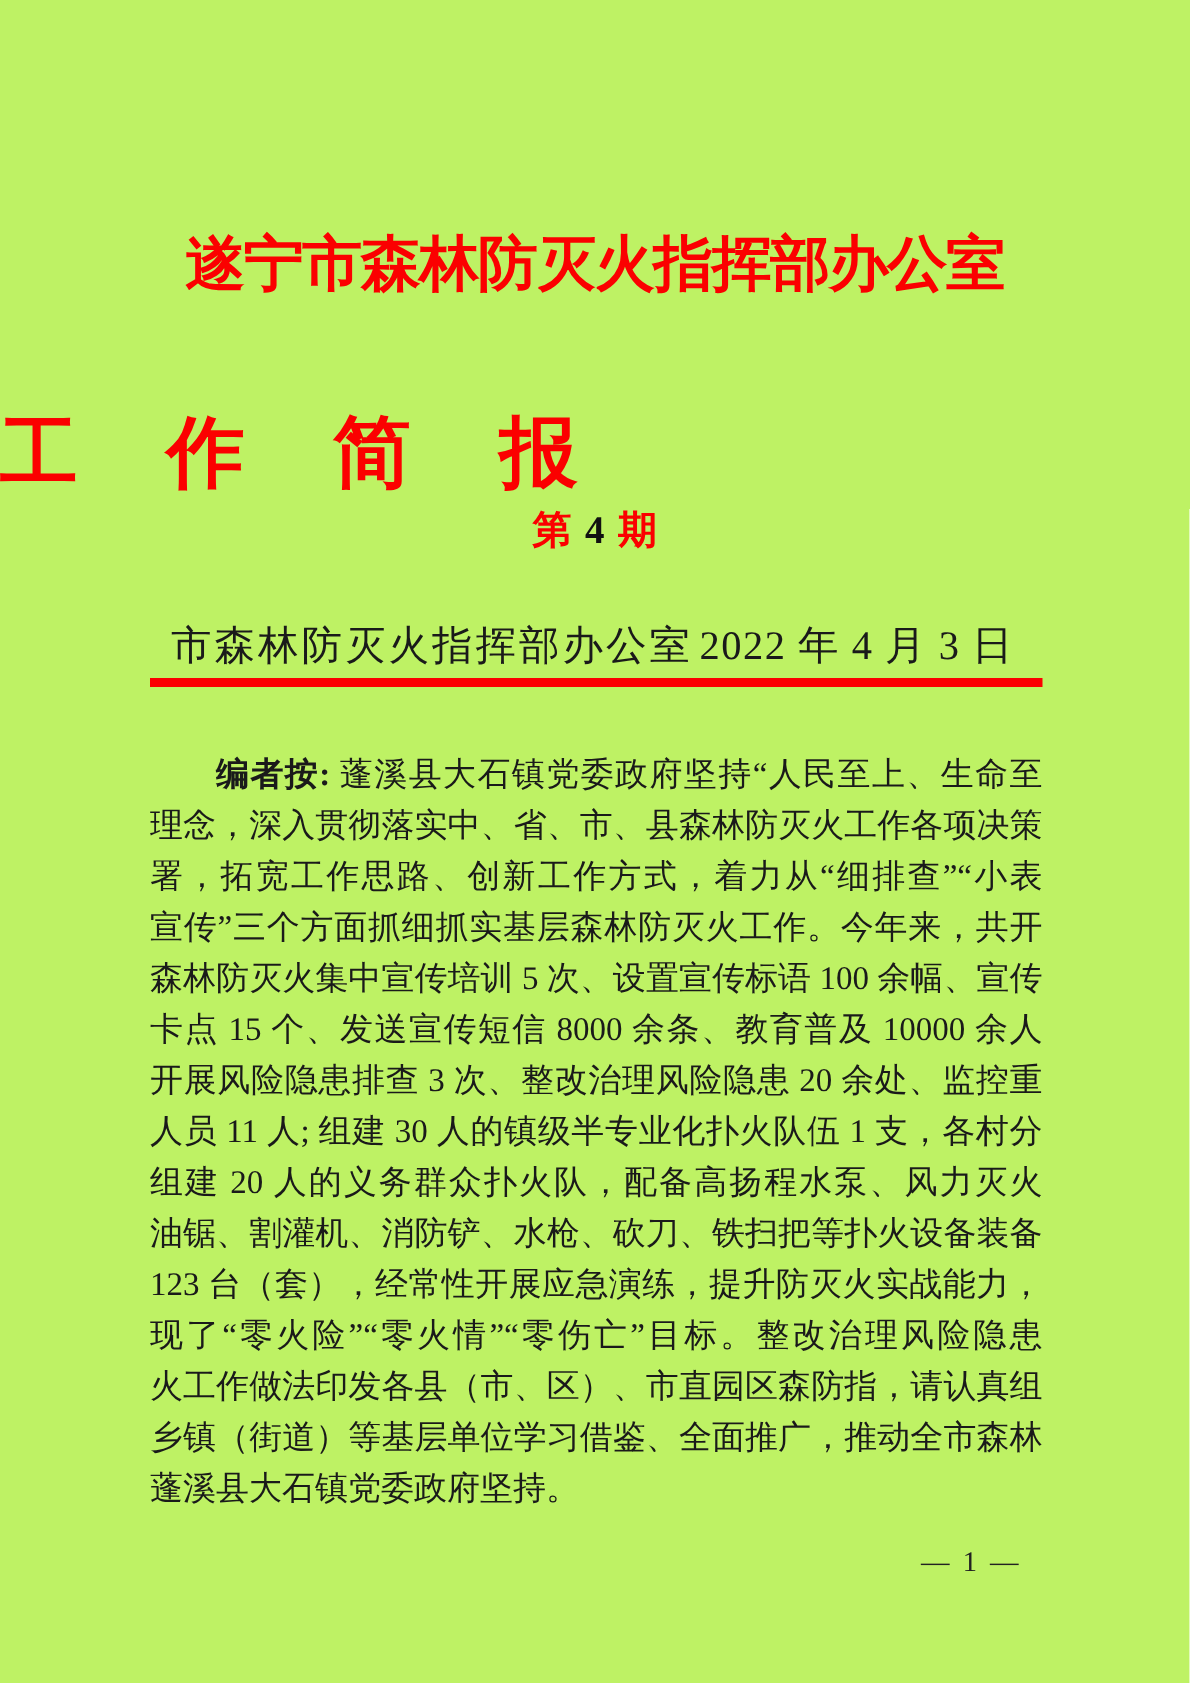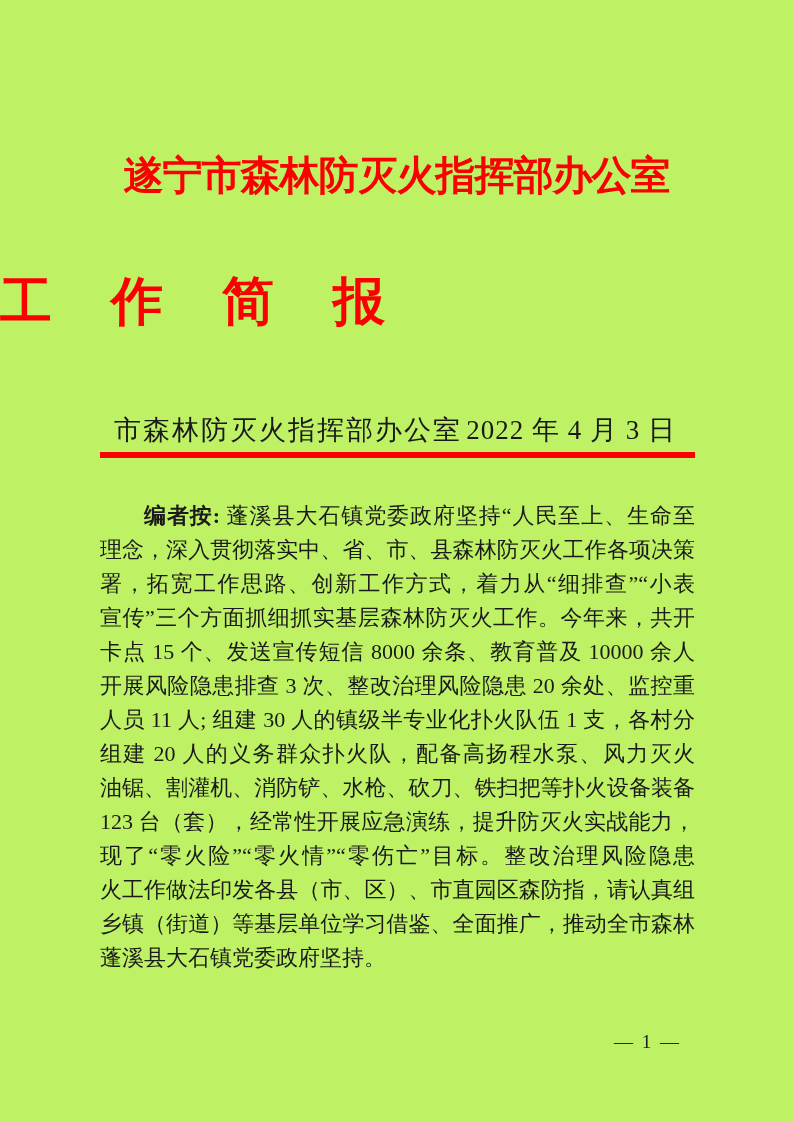--- a/index.html
+++ b/index.html
@@ -106,33 +106,35 @@
 </style>
 </head>
 <body>
 
 <div class="page">
 
   <div class="org-title">遂宁市森林防灭火指挥部办公室</div>
 
   <div class="doc-title">工 作 简 报</div>
 
+  <div class="issue-line"><span>第</span><span class="issue-number">4</span><span>期</span></div>
 
   <div class="meta-row">
     <span class="issuer">市森林防灭火指挥部办公室</span>
     <span class="issue-date">2022 年 4 月 3 日</span>
   </div>
 
   <div class="red-rule"></div>
 
   <div class="body-text">
     <div class="line first"><span class="editor-label">编者按:</span><span> 蓬溪县大石镇党委政府坚持“人民至上、生命至上”</span></div>
     <div class="line">理念，深入贯彻落实中、省、市、县森林防灭火工作各项决策部</div>
     <div class="line">署，拓宽工作思路、创新工作方式，着力从“细排查”“小表格”“微</div>
     <div class="line">宣传”三个方面抓细抓实基层森林防灭火工作。今年来，共开展</div>
+    <div class="line">森林防灭火集中宣传培训 5 次、设置宣传标语 100 余幅、宣传</div>
     <div class="line">卡点 15 个、发送宣传短信 8000 余条、教育普及 10000 余人次;</div>
     <div class="line">开展风险隐患排查 3 次、整改治理风险隐患 20 余处、监控重点</div>
     <div class="line">人员 11 人; 组建 30 人的镇级半专业化扑火队伍 1 支，各村分别</div>
     <div class="line">组建 20 人的义务群众扑火队，配备高扬程水泵、风力灭火机、</div>
     <div class="line">油锯、割灌机、消防铲、水枪、砍刀、铁扫把等扑火设备装备</div>
     <div class="line">123 台（套），经常性开展应急演练，提升防灭火实战能力，实</div>
     <div class="line">现了“零火险”“零火情”“零伤亡”目标。整改治理风险隐患</div>
     <div class="line">火工作做法印发各县（市、区）、市直园区森防指，请认真组织</div>
     <div class="line">乡镇（街道）等基层单位学习借鉴、全面推广，推动全市森林防</div>
     <div class="line last">蓬溪县大石镇党委政府坚持。</div>

